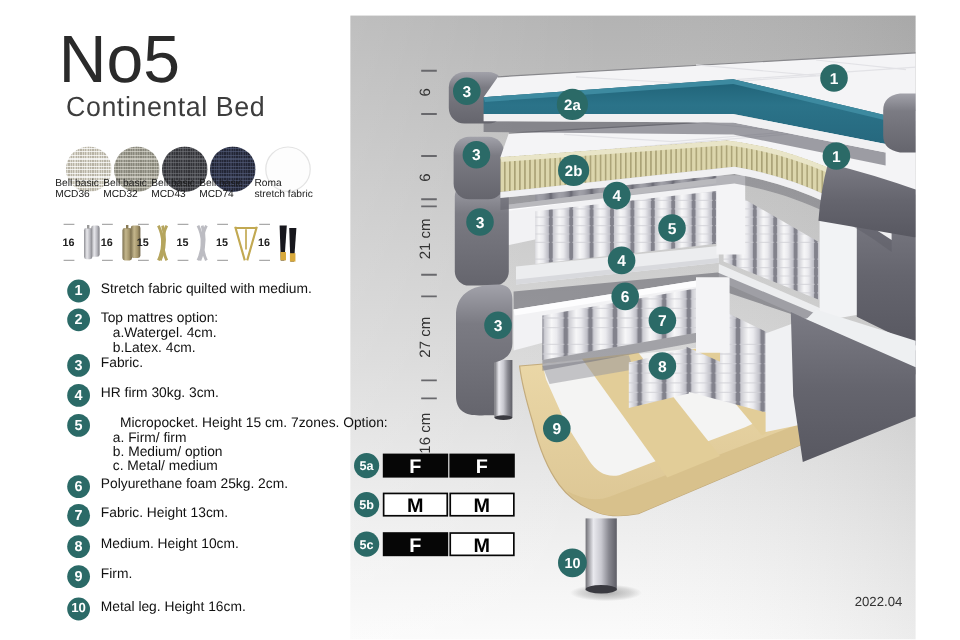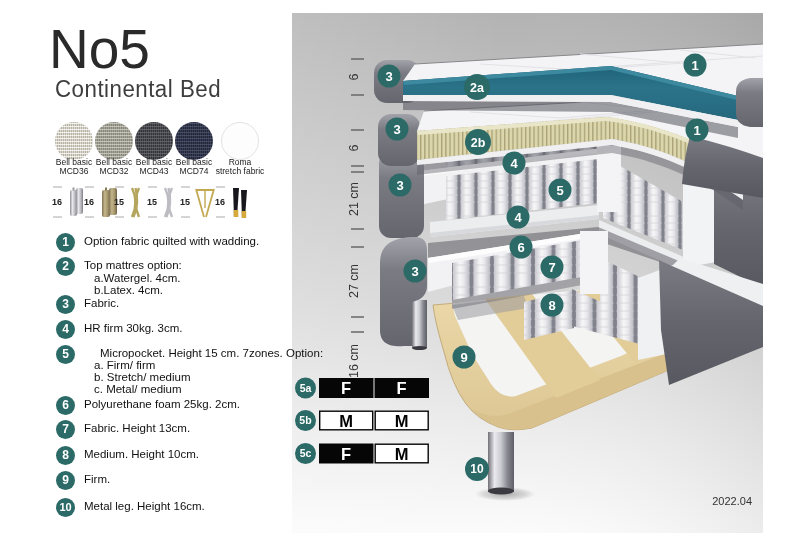--- a/index.html
+++ b/index.html
@@ -1,20 +1,20 @@
 <!DOCTYPE html>
 <html><head><meta charset="utf-8">
 <style>
 html,body{margin:0;padding:0}
 body{width:800px;height:533px;position:relative;font-family:"Liberation Sans",sans-serif;background:#fff;overflow:hidden;-webkit-font-smoothing:antialiased}
 .abs{position:absolute}
 .no5{left:49px;top:17px;font-size:64px;color:#2a2a2a;letter-spacing:0;transform:scale(.86,.87);transform-origin:0 0}
 .sub{left:55px;top:76px;font-size:23px;color:#3d3d3d;letter-spacing:.5px;transform:scaleX(.97);transform-origin:0 0}
 .sw{width:38px;height:38px;border-radius:50%;top:122px}
-.swlab{top:158px;width:56px;text-align:center;font-size:8.5px;color:#1a1a1a;line-height:8.5px}
+.swlab{top:148px;width:56px;text-align:left;font-size:8.5px;color:#1a1a1a;line-height:8.5px}
 .li-c{width:19px;height:19px;border-radius:50%;background:#2b6a67;color:#fff;font-size:12px;font-weight:bold;text-align:center;line-height:19px}
 .li-t{font-size:11.5px;color:#111;white-space:nowrap}
 </style></head>
 <body>
 
 <svg class="abs" style="left:0;top:0" width="800" height="533" viewBox="0 0 800 533">
 <defs>
 <linearGradient id="bgv" x1="0" y1="0" x2="0" y2="1">
  <stop offset="0" stop-color="#b3b3b3"></stop>
         <stop offset=".28" stop-color="#c6c6c6"></stop>
@@ -364,37 +364,37 @@
 <path d="M7,3 h9 M7,33 h9" stroke="#aaa" stroke-width="1"></path>
 <text x="11" y="21" font-size="9" font-weight="bold" fill="#222" text-anchor="middle">16</text>
 <path d="M24,4 l6,0 l-2,29 l-3,0 z" fill="#17171d"></path>
       <path d="M32,6 l6,0 l-2,28 l-3,0 z" fill="#17171d"></path>
       <rect x="24.7" y="26" width="4.6" height="7" fill="#d8a93c"></rect>
       <rect x="32.6" y="27" width="4.6" height="7" fill="#d8a93c"></rect>
 </g>
 </svg>
 
 <div class="abs li-c" style="left:56px;top:233px;font-size:12px">1</div>
-<div class="abs li-t" style="left:84px;top:235px">Option fabric quilted with wadding.</div>
+<div class="abs li-t" style="left:84px;top:235px">Stretch fabric quilted with medium.</div>
 
 <div class="abs li-c" style="left:56px;top:257px;font-size:12px">2</div>
 <div class="abs li-t" style="left:84px;top:259px">Top mattres option:</div>
 <div class="abs li-t" style="left:94px;top:272px">a.Watergel. 4cm.</div>
 <div class="abs li-t" style="left:94px;top:284px">b.Latex. 4cm.</div>
 
 <div class="abs li-c" style="left:56px;top:295px;font-size:12px">3</div>
 <div class="abs li-t" style="left:84px;top:297px">Fabric.</div>
 
 <div class="abs li-c" style="left:56px;top:320px;font-size:12px">4</div>
 <div class="abs li-t" style="left:84px;top:322px">HR firm 30kg. 3cm.</div>
 
 <div class="abs li-c" style="left:56px;top:345px;font-size:12px">5</div>
 <div class="abs li-t" style="left:100px;top:347px">Micropocket. Height 15 cm. 7zones. Option:</div>
 <div class="abs li-t" style="left:94px;top:359px">a. Firm/ firm</div>
-<div class="abs li-t" style="left:94px;top:371px">b. Stretch/ medium</div>
+<div class="abs li-t" style="left:94px;top:371px">b. Medium/ option</div>
 <div class="abs li-t" style="left:94px;top:383px">c. Metal/ medium</div>
 
 <div class="abs li-c" style="left:56px;top:396px;font-size:12px">6</div>
 <div class="abs li-t" style="left:84px;top:398px">Polyurethane foam 25kg. 2cm.</div>
 
 <div class="abs li-c" style="left:56px;top:420px;font-size:12px">7</div>
 <div class="abs li-t" style="left:84px;top:422px">Fabric. Height 13cm.</div>
 
 <div class="abs li-c" style="left:56px;top:446px;font-size:12px">8</div>
 <div class="abs li-t" style="left:84px;top:448px">Medium. Height 10cm.</div>

